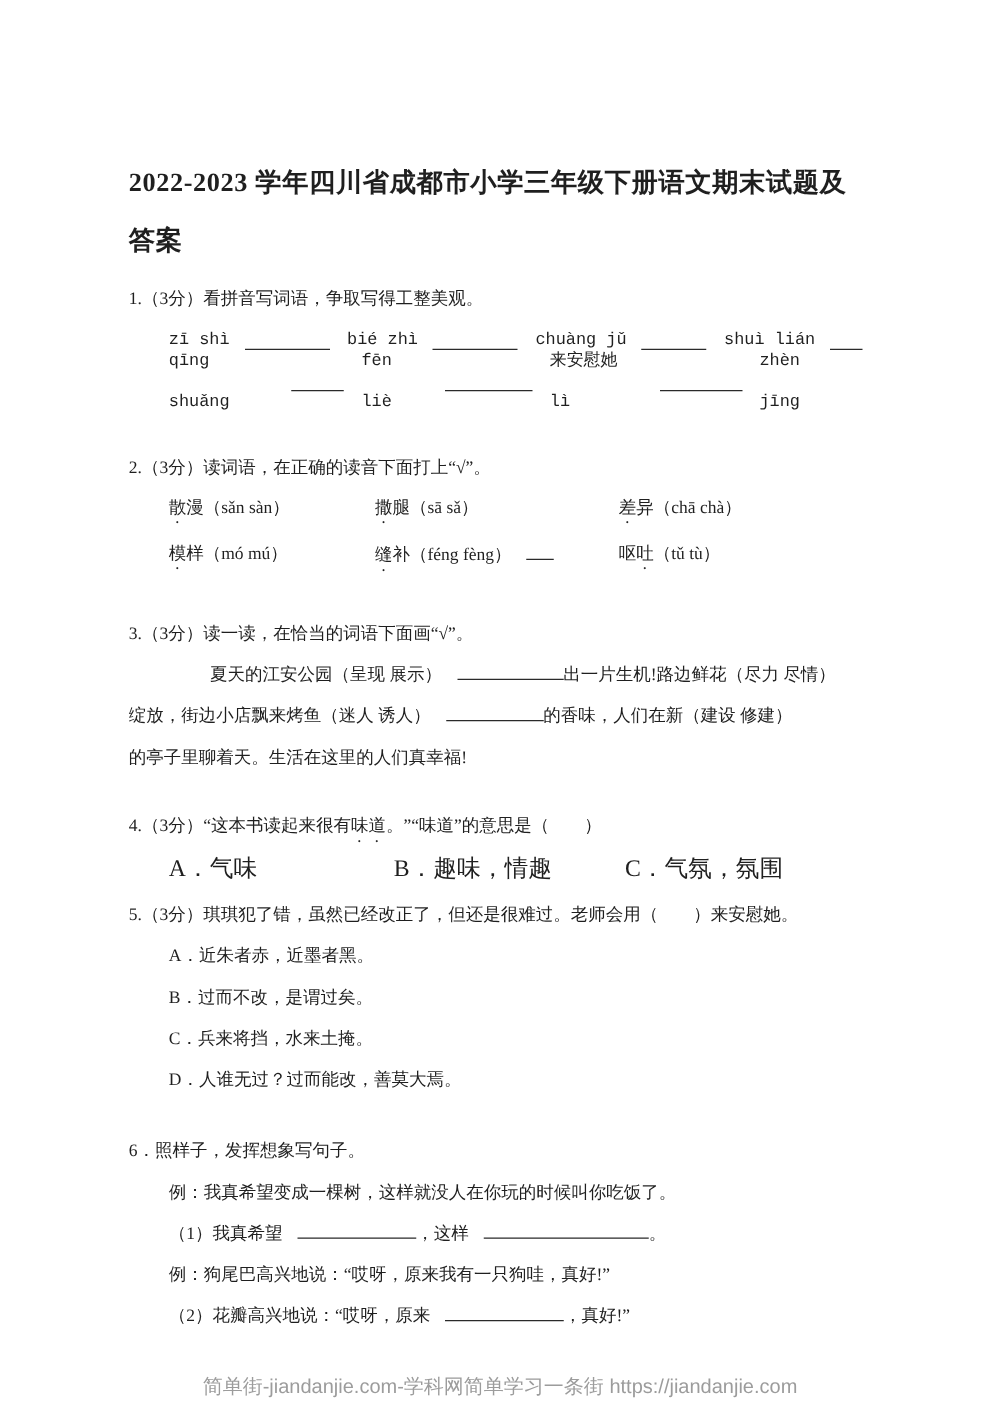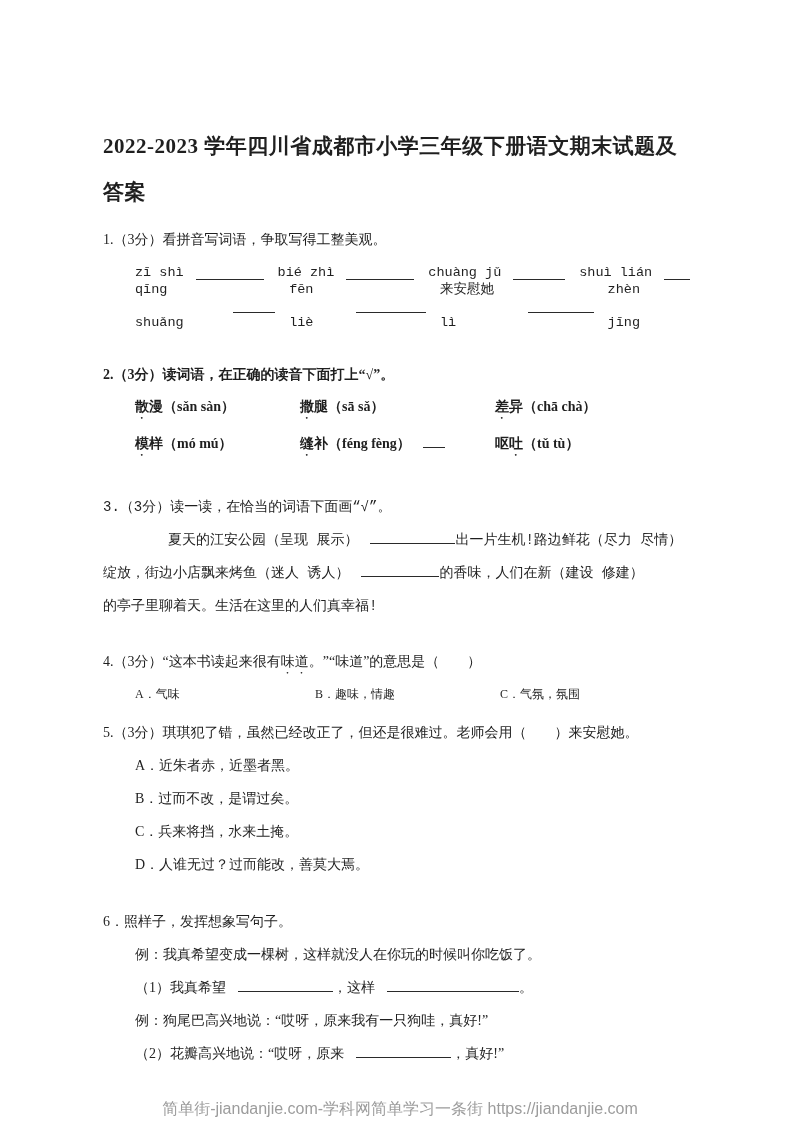--- a/index.html
+++ b/index.html
@@ -40,27 +40,27 @@
   .w95{width:95px;}.w132{width:132px;}
   .innergap{display:inline-block;width:12px;}
   .q2grid{
     display:grid;grid-template-columns:165px 195px 1fr;
     grid-auto-rows:37px;align-items:center;
     margin-left:32px;font-size:14px;
   }
   .q4grid{
     display:grid;grid-template-columns:180px 185px 1fr;
     grid-auto-rows:33px;align-items:center;
-    margin-left:32px;font-size:12px;
+    margin-left:32px;font-size:19px;
   }
   .dotchar{
     text-emphasis:filled dot;-webkit-text-emphasis:filled dot;
     text-emphasis-position:under right;-webkit-text-emphasis-position:under right;
   }
-  .mt36{margin-top:36px;font-weight:bold;}.mt26{margin-top:26px;font-family:Liberation Mono, monospace;}.mt22{margin-top:22px;}
+  .mt36{margin-top:36px;}.mt26{margin-top:26px;}.mt22{margin-top:22px;}
   .mt5{margin-top:5px;}.mt24{margin-top:24px;}
   .footer{
     position:absolute;left:7px;right:0;bottom:30px;
     text-align:center;
     font-family:"Liberation Sans","DejaVu Sans",sans-serif;
     font-size:16px;color:#9c9c9c;
   }
 </style>
 </head>
 <body>

